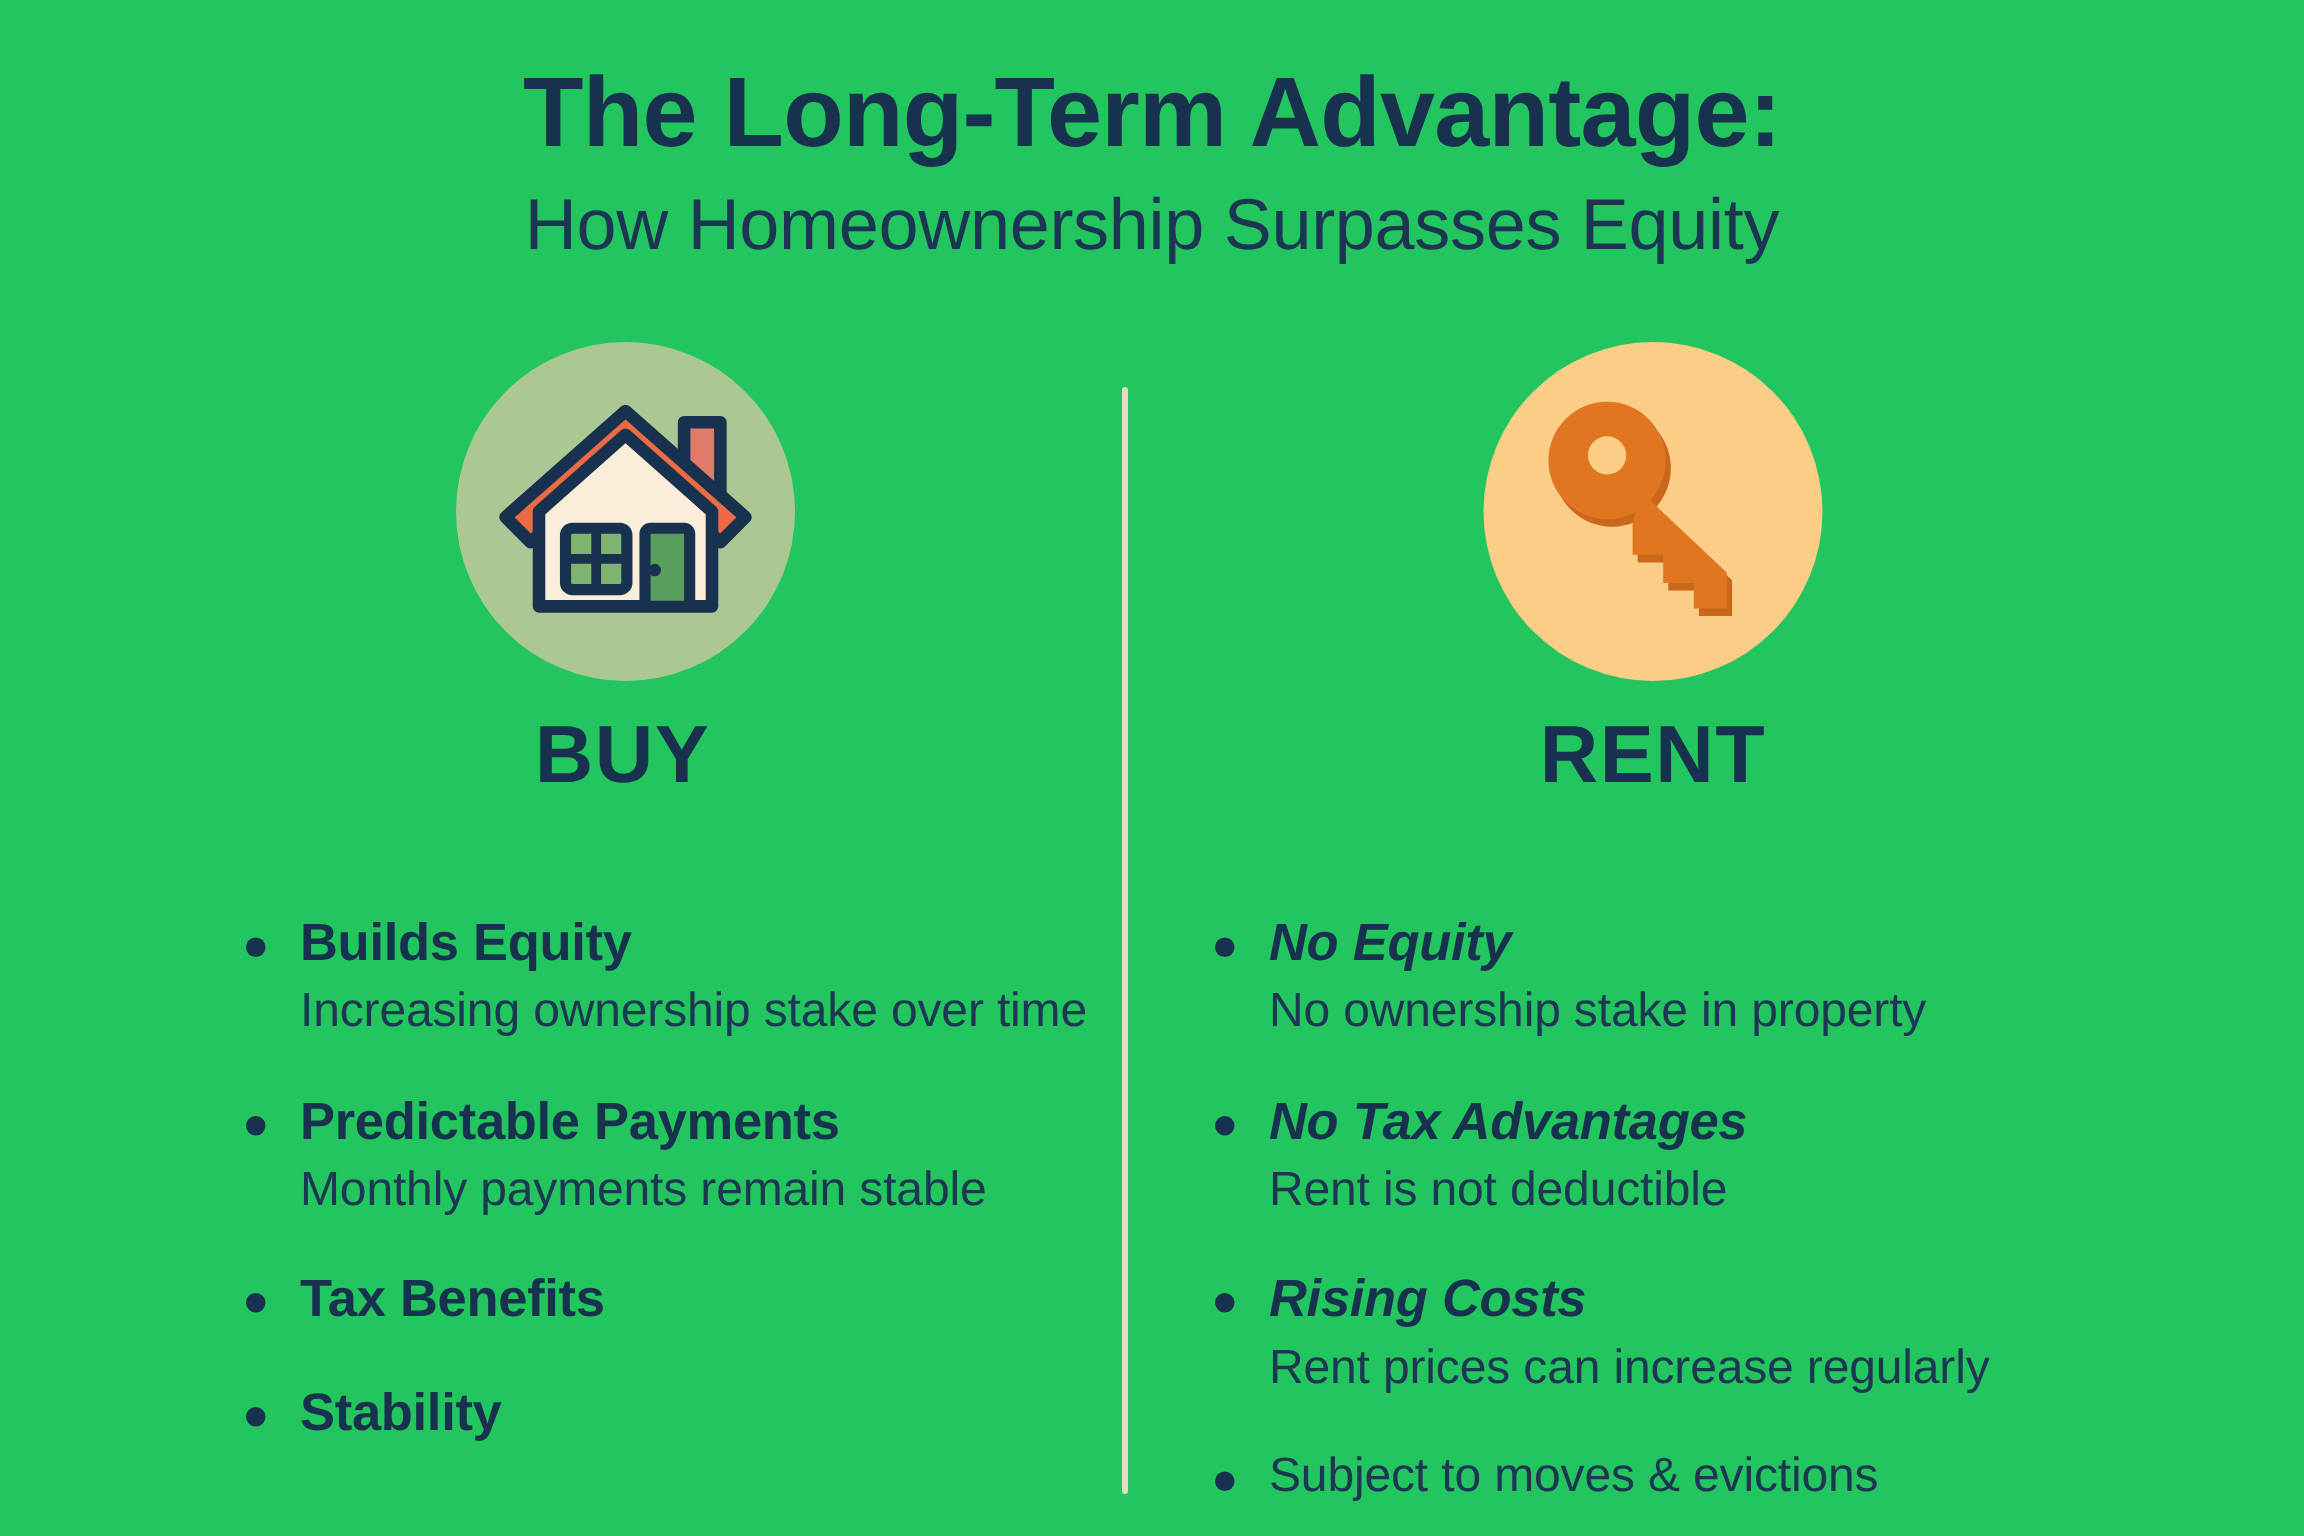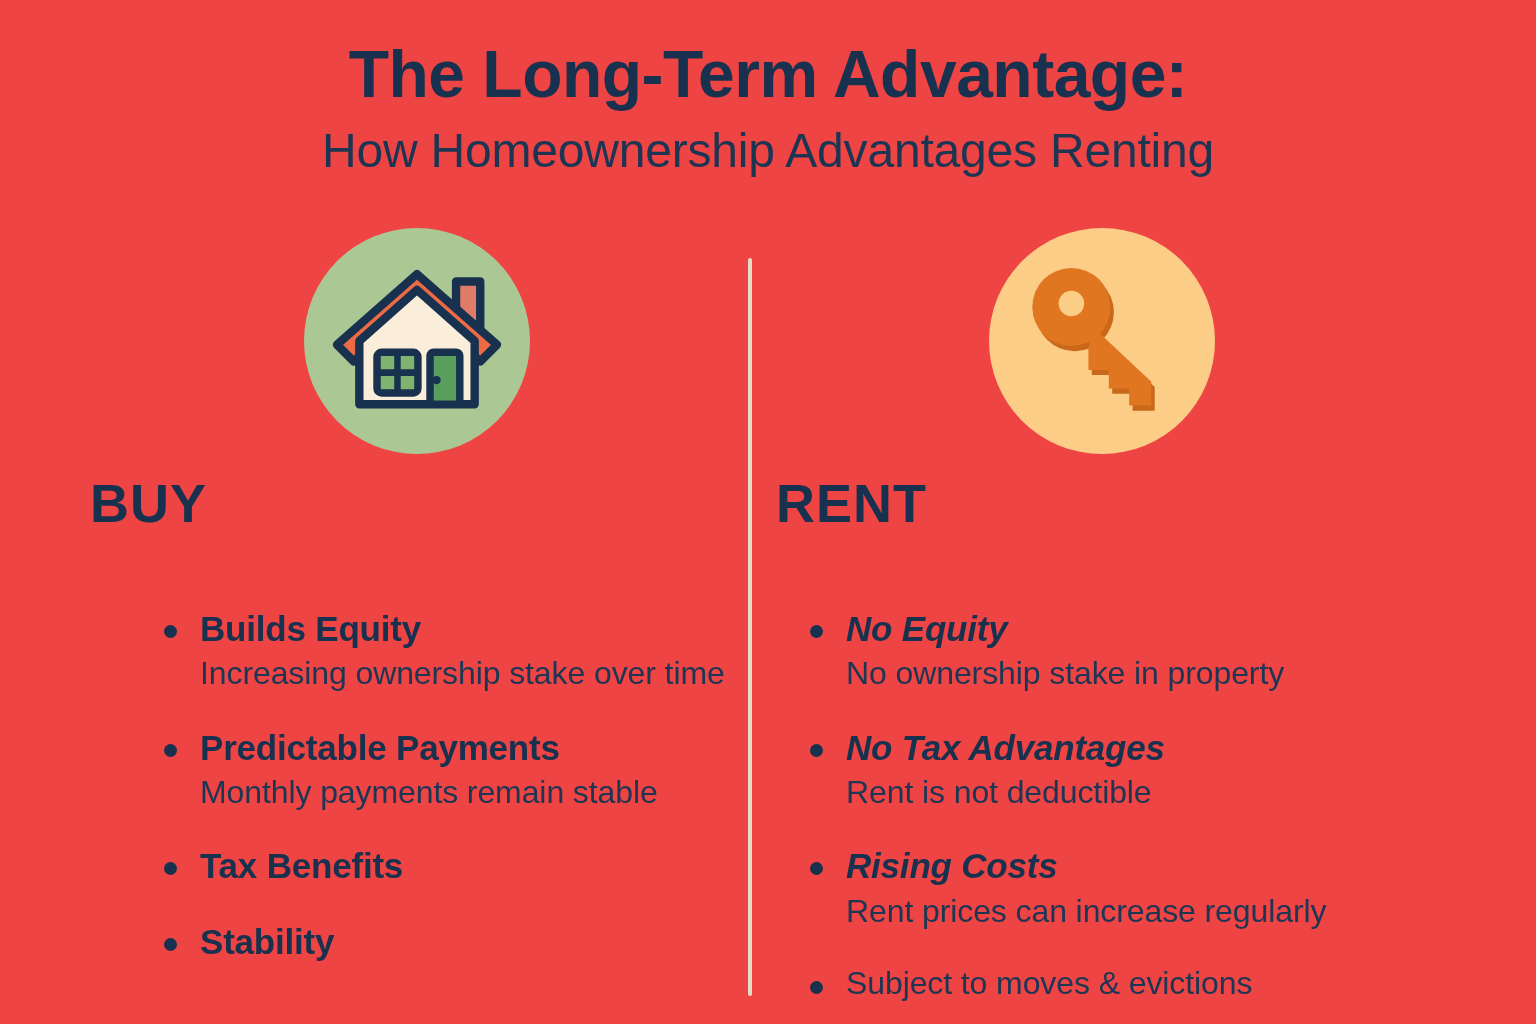--- a/index.html
+++ b/index.html
@@ -14,21 +14,21 @@
     background: #fdf4e3;
     font-family: "Liberation Sans", "DejaVu Sans", sans-serif;
     color: #17314e;
     -webkit-font-smoothing: antialiased;
   }
 
   #infographic {
     position: relative;
     width: 1536px;
     height: 1024px;
-    background: #ef4444;
+    background: #22c55e;
   }
 
   
   .header {
     position: absolute;
     top: 38px;
     left: 0;
     width: 1536px;
     text-align: center;
   }
@@ -74,20 +74,21 @@
     width: 660px;
     height: 238px;
     display: flex;
     align-items: center;
     justify-content: center;
   }
   .column.buy  .icon-wrap { padding-left: 14px; box-sizing: border-box; }
   .column.rent .icon-wrap { padding-left: 8px;  box-sizing: border-box; }
 
   .col-label {
+    text-align: center;
     font-size: 54px;
     font-weight: bold;
     letter-spacing: 1px;
     color: #17314e;
     margin-top: 12px;
   }
   .column.buy  .col-label { padding-left: 10px; }
   .column.rent .col-label { padding-left: 8px; }
 
   
@@ -147,21 +148,21 @@
   .badge.green  { background: #abc894; }
   .badge.amber  { background: #fbcd87; }
 </style>
 </head>
 <body>
 
 <div id="infographic">
 
   <div class="header">
     <div class="title-main">The Long-Term Advantage:</div>
-    <div class="title-sub">How Homeownership Advantages Renting</div>
+    <div class="title-sub">How Homeownership Surpasses Equity</div>
   </div>
 
   <div class="divider"></div>
 
   <div class="column buy">
 
     <div class="icon-wrap">
       <div class="badge green">
         <svg width="186" height="186" viewBox="0 0 200 200">
 

